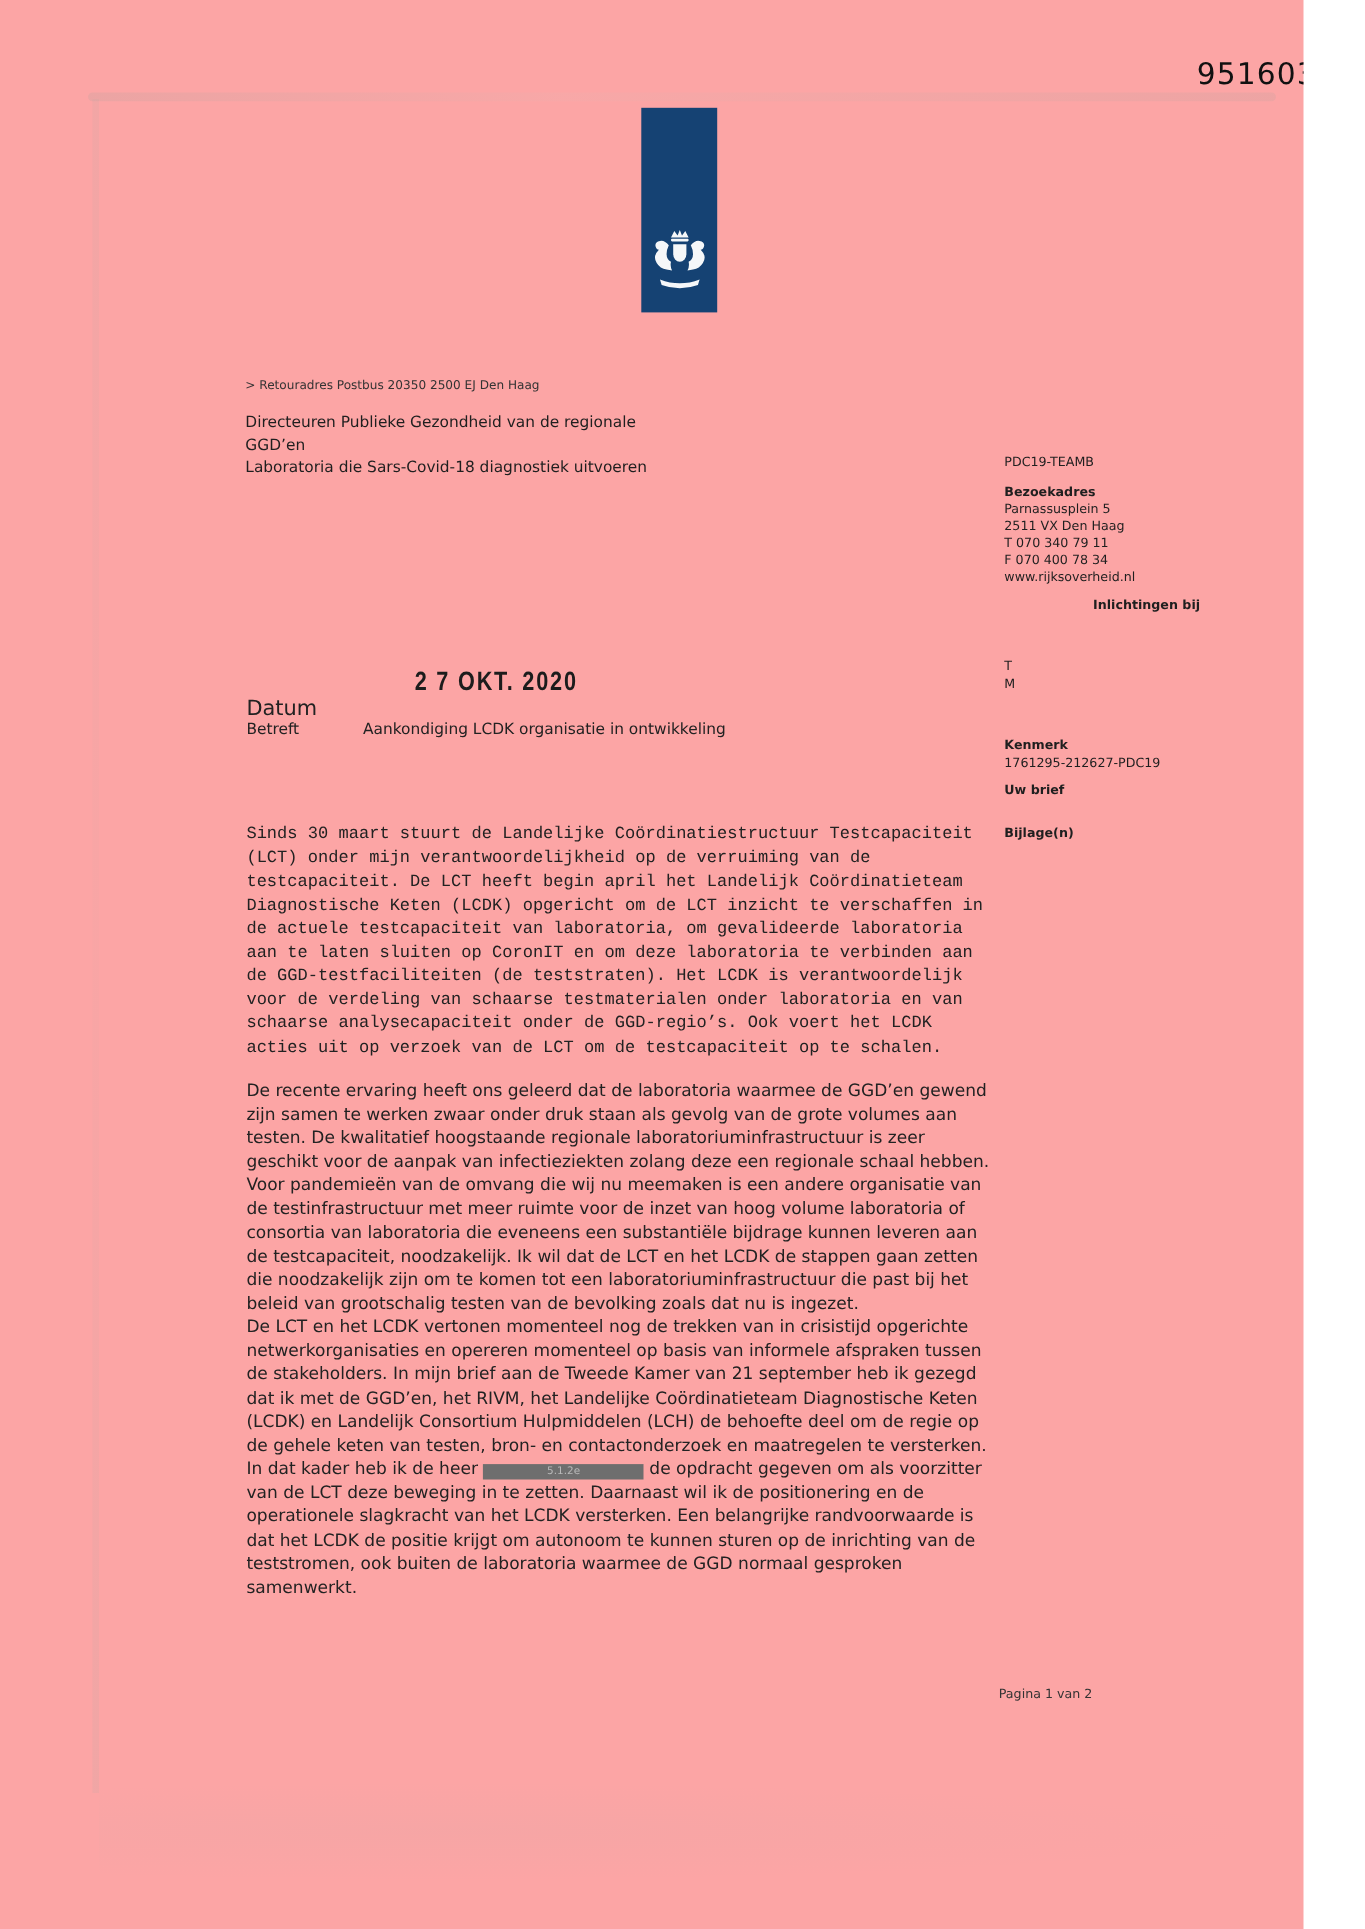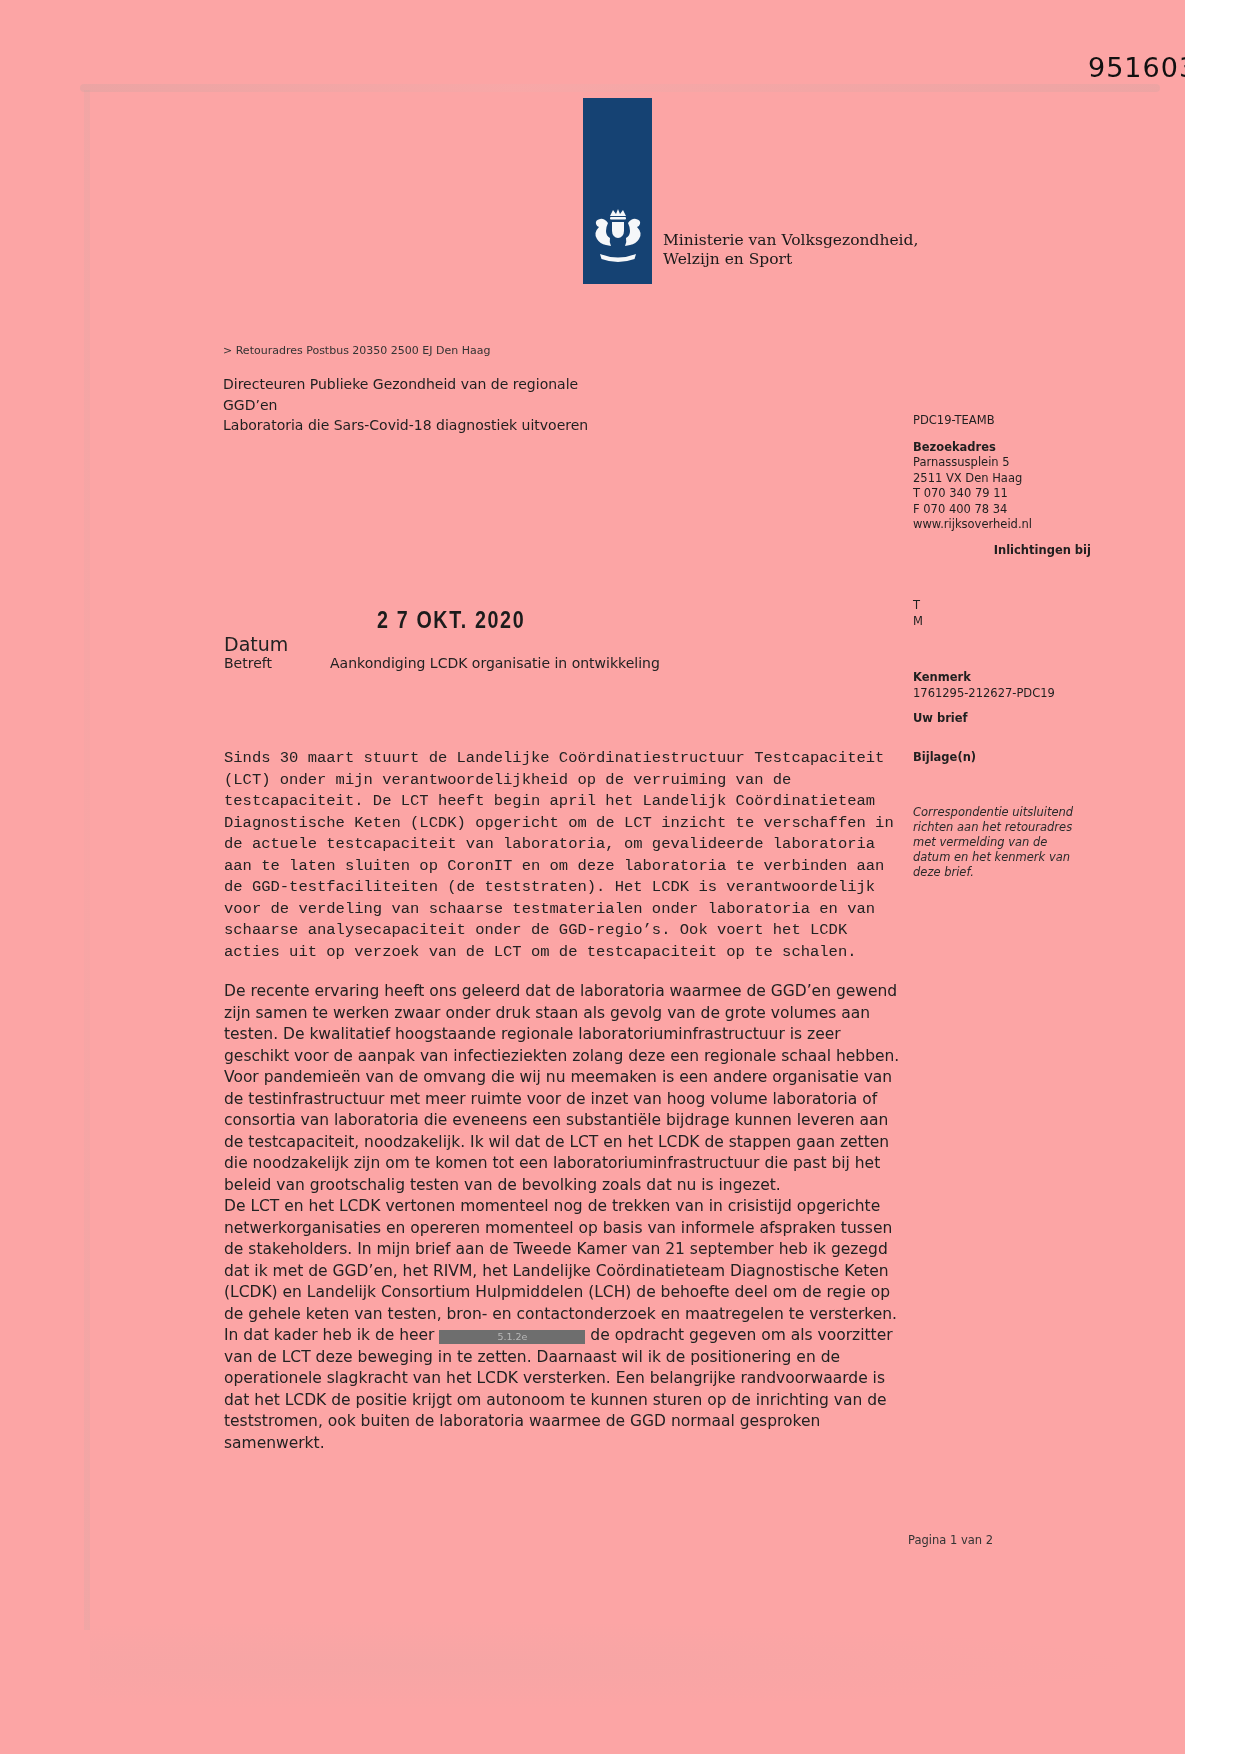--- a/index.html
+++ b/index.html
@@ -79,24 +79,20 @@
           <path d="M20 8 L23 2 L26 6 L28 1 L30 6 L33 2 L36 8 Z"></path>
           <rect x="20" y="9" width="16" height="2.5" rx="1"></rect>
           <path d="M22 14 h12 v9 a6 7 0 0 1 -6 7 a6 7 0 0 1 -6 -7 Z"></path>
           <path d="M18 15 q-4 -5 -8 -4 q-5 1 -4 5 q1 3 3 3 q-6 6 -2 12 q3 5 9 6 l5 1 q-2 -4 -1 -8 q-4 -2 -4 -7 q0 -4 2 -8 Z"></path>
           <path d="M38 15 q4 -5 8 -4 q5 1 4 5 q-1 3 -3 3 q6 6 2 12 q-3 5 -9 6 l-5 1 q2 -4 1 -8 q4 -2 4 -7 q0 -4 -2 -8 Z"></path>
           <path d="M10 46 q18 7 36 0 l-1.5 5 q-16.5 6 -33 0 Z"></path>
         </g>
       </svg>
     </span>
   </div>
-  <div class="wordmark">
-    <div>Ministerie van Volksgezondheid,</div>
-    <div>Welzijn en Sport</div>
-  </div>
 
   <div class="return-address">&gt; Retouradres Postbus 20350 2500 EJ  Den Haag</div>
   <div class="recipient">
     <div>Directeuren Publieke Gezondheid van de regionale</div>
     <div>GGD’en</div>
     <div>Laboratoria die Sars-Covid-18 diagnostiek uitvoeren</div>
   </div>
 
   <div class="sidebar">
     <div>PDC19-TEAMB</div>
@@ -106,21 +102,20 @@
     <div>T  070 340 79 11</div>
     <div>F  070 400 78 34</div>
     <div>www.rijksoverheid.nl</div>
     <div class="bold sb-inquiries-label">Inlichtingen bij</div>
     <div class="sb-contact-t">T</div>
     <div>M</div>
     <div class="bold sb-kenmerk">Kenmerk</div>
     <div>1761295-212627-PDC19</div>
     <div class="bold sb-uwbrief">Uw brief</div>
     <div class="bold sb-bijlage">Bijlage(n)</div>
-    <div class="sb-note">Correspondentie uitsluitend richten aan het retouradres met vermelding van de datum en het kenmerk van deze brief.</div>
   </div>
 
   <div class="date-stamp">2 7 OKT. 2020</div>
   <div class="meta-label-datum">Datum</div>
   <div class="row-betreft">
     <span>Betreft</span>
     <span class="value">Aankondiging LCDK organisatie in ontwikkeling</span>
   </div>
 
   <div class="body-text">

